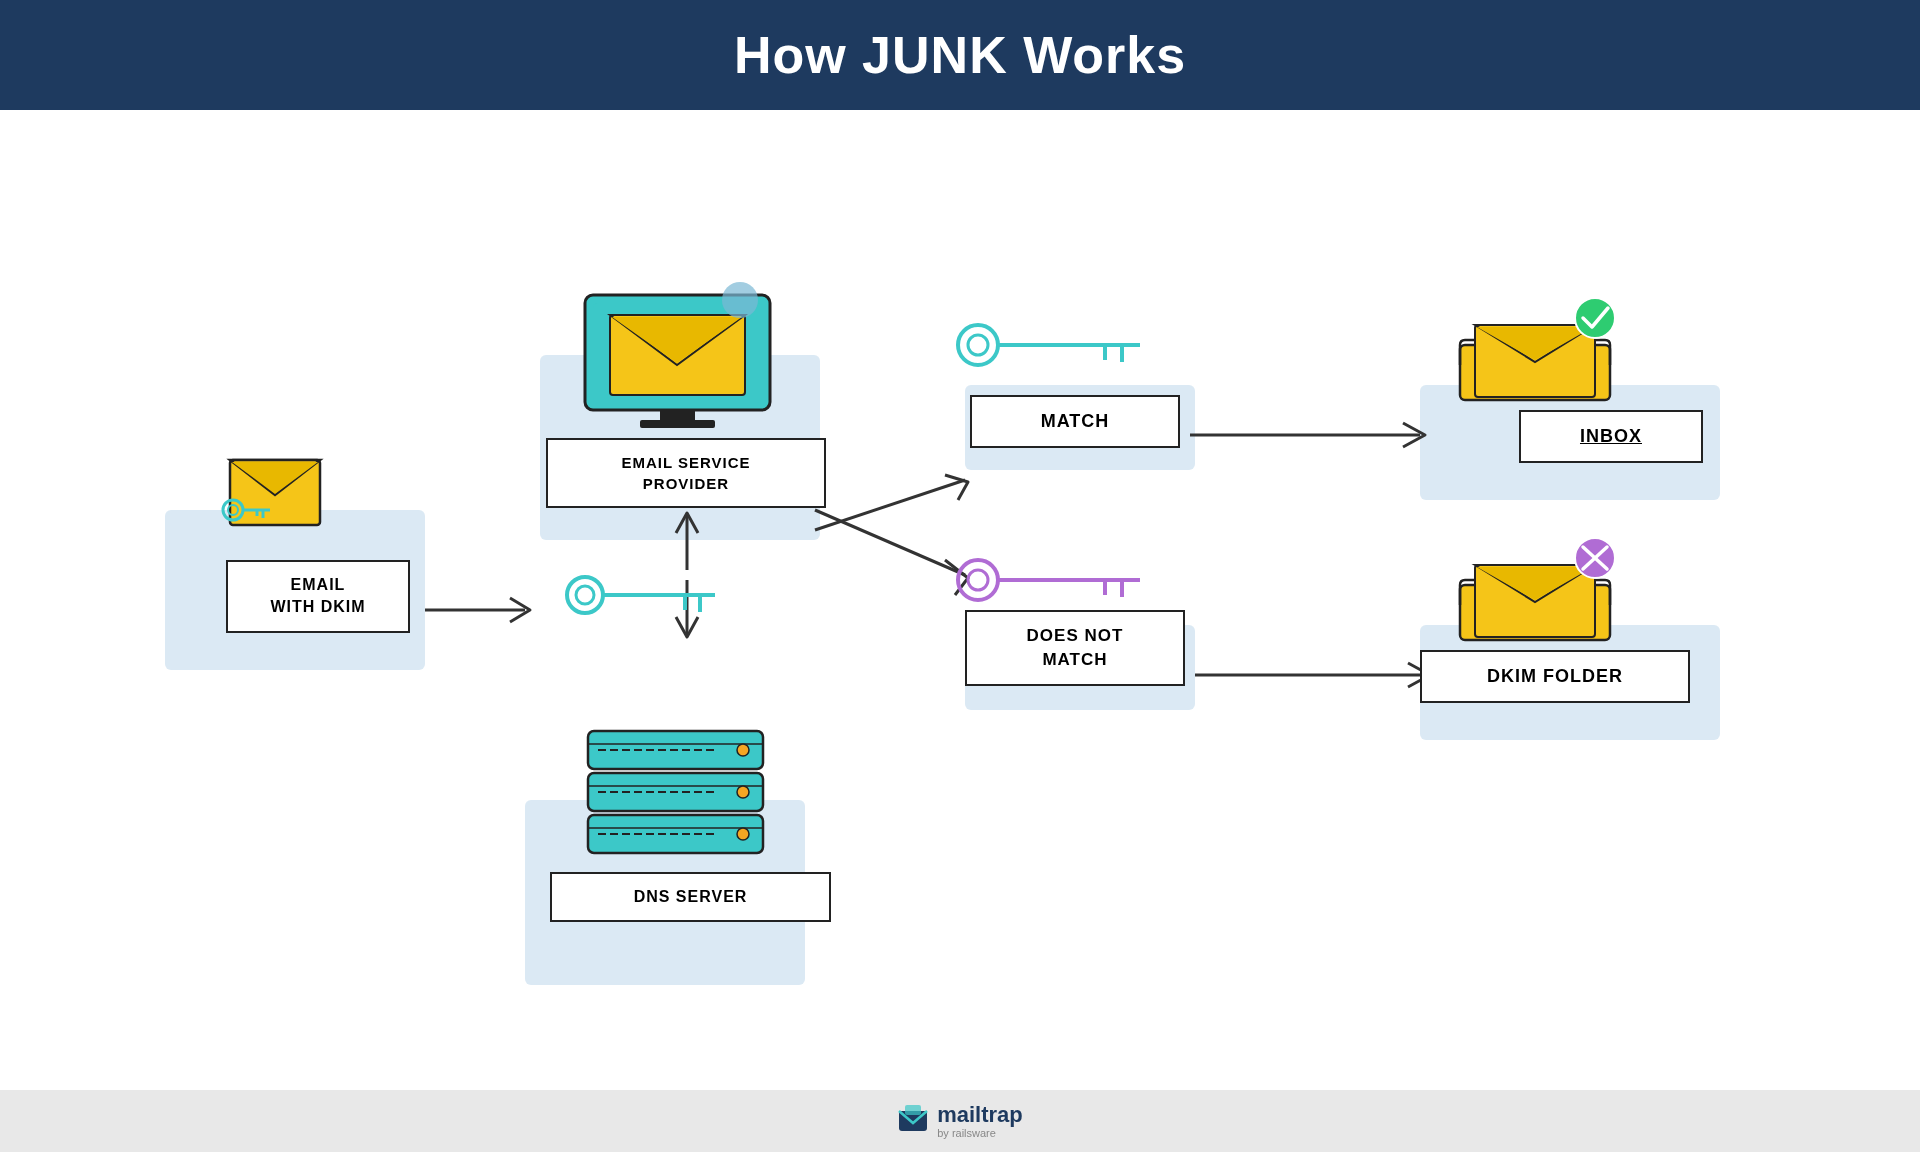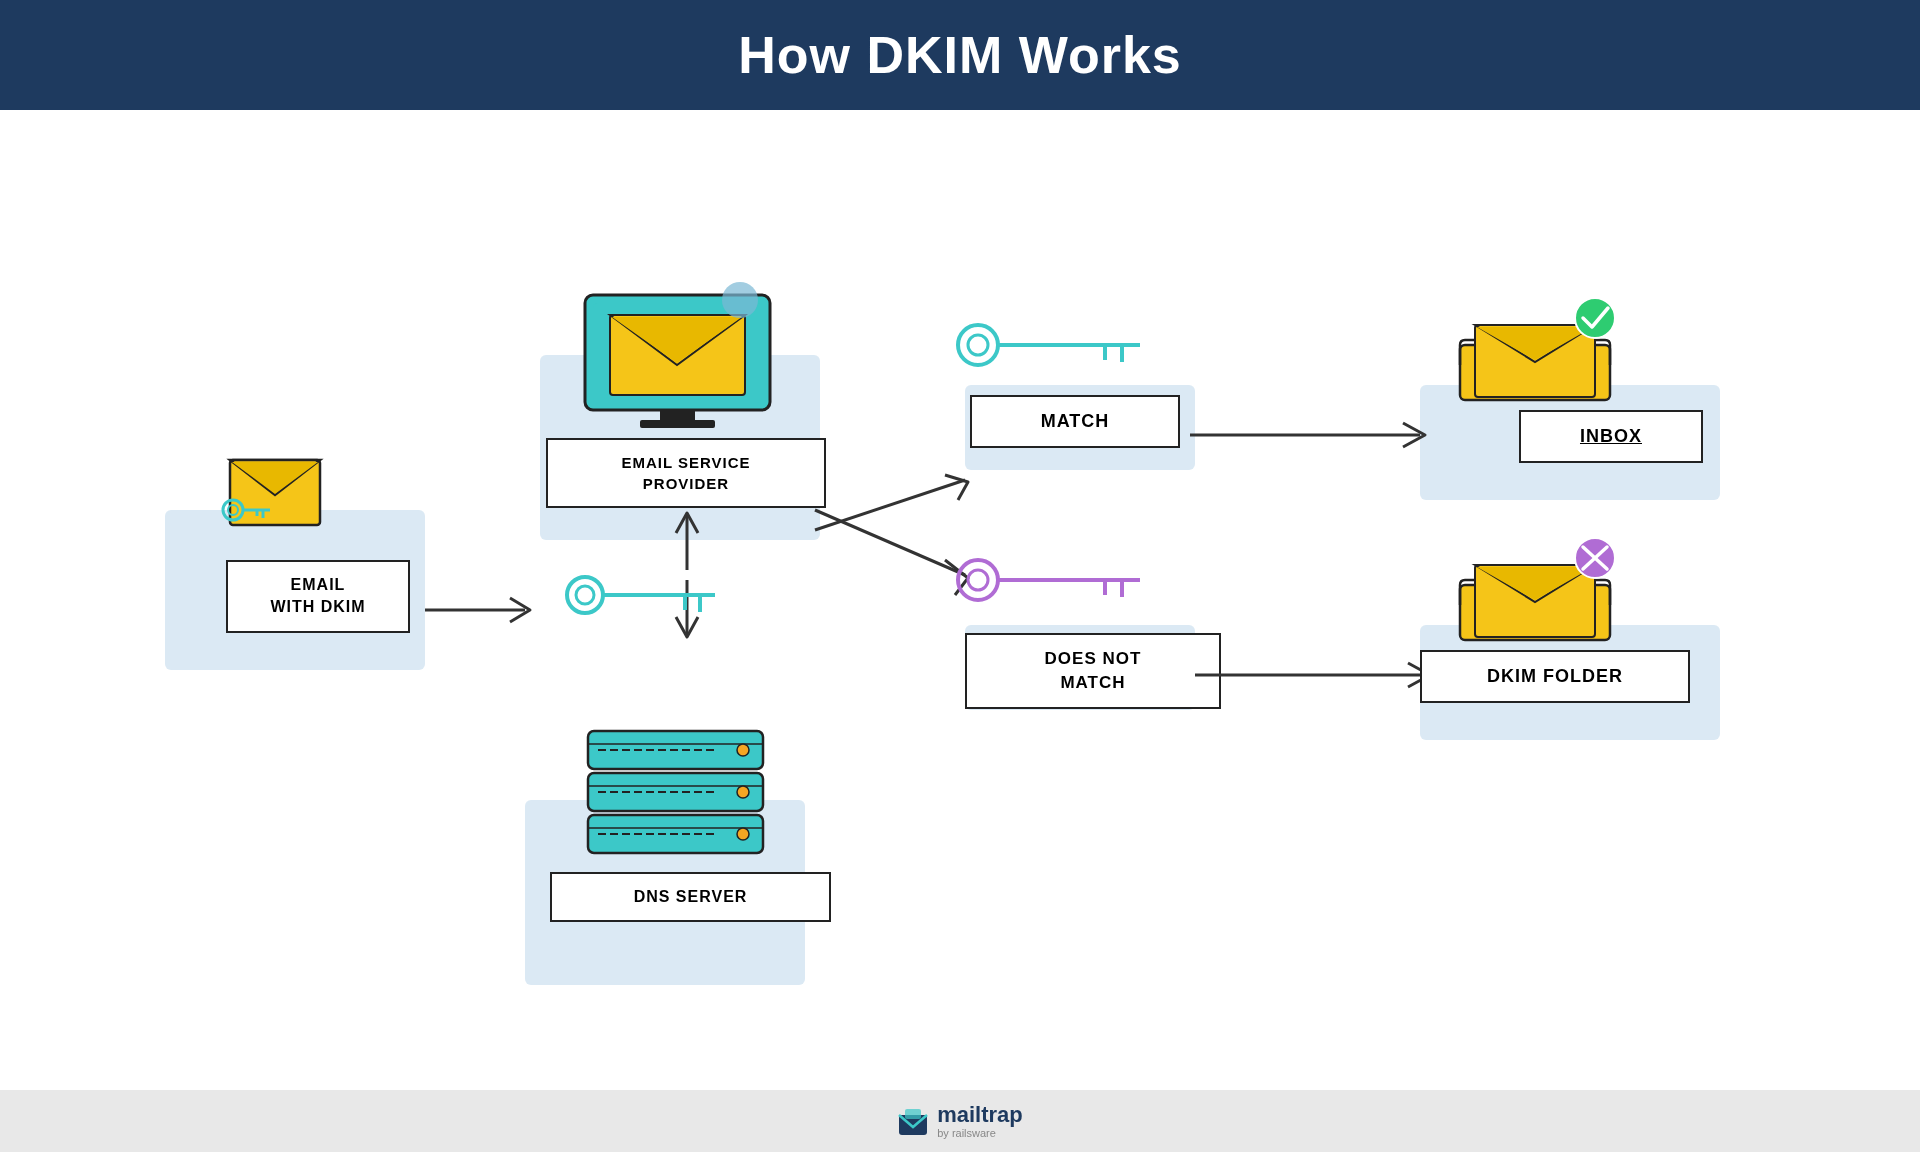--- a/index.html
+++ b/index.html
@@ -53,39 +53,39 @@
       background: #e8e8e8;
       width: 100%;
       height: 62px;
       display: flex;
       align-items: center;
       justify-content: center;
       gap: 10px;
     }
     .footer-logo {
       display: flex;
-      align-items: flex-end;
+      align-items: flex-start;
       gap: 8px;
     }
     .footer-logo-icon {
       width: 32px;
       height: 32px;
     }
 
     .full-diagram {
       position: relative;
       width: 1700px;
       height: 820px;
     }
   </style>
 </head>
 <body>
 
 <div class="header">
-  <h1>How DKIM Works</h1>
+  <h1>How JUNK Works</h1>
 </div>
 
 <div class="main-content">
   <div class="full-diagram">
 
     <div style="position:absolute; left:55px; top:320px; width:260px; height:160px; background:#b8d4ea; opacity:0.5; border-radius:6px;"></div>
 
     <div style="position:absolute; left:430px; top:165px; width:280px; height:185px; background:#b8d4ea; opacity:0.5; border-radius:6px;"></div>
 
     <div style="position:absolute; left:415px; top:610px; width:280px; height:185px; background:#b8d4ea; opacity:0.5; border-radius:6px;"></div>
@@ -236,21 +236,21 @@
     <div style="position:absolute; left:840px; top:355px;">
       <svg width="220" height="70" viewBox="0 0 220 70">
         <circle cx="28" cy="35" r="20" fill="none" stroke="#b06cd4" stroke-width="4"></circle>
         <circle cx="28" cy="35" r="10" fill="none" stroke="#b06cd4" stroke-width="3"></circle>
         <line x1="48" y1="35" x2="190" y2="35" stroke="#b06cd4" stroke-width="4"></line>
         <line x1="172" y1="35" x2="172" y2="52" stroke="#b06cd4" stroke-width="4"></line>
         <line x1="155" y1="35" x2="155" y2="50" stroke="#b06cd4" stroke-width="4"></line>
       </svg>
     </div>
 
-    <div style="position:absolute; left:855px; top:443px; width:256px;">
+    <div style="position:absolute; left:855px; top:420px; width:220px;">
       <div class="box-label" style="font-size:17px;">DOES NOT<br>MATCH</div>
     </div>
 
     <div style="position:absolute; left:1080px; top:465px;">
       <svg width="270" height="40" viewBox="0 0 270 40">
         <line x1="5" y1="20" x2="235" y2="20" stroke="#333" stroke-width="3"></line>
         <polyline points="218,8 240,20 218,32" fill="none" stroke="#333" stroke-width="3" stroke-linejoin="round"></polyline>
       </svg>
     </div>
 

